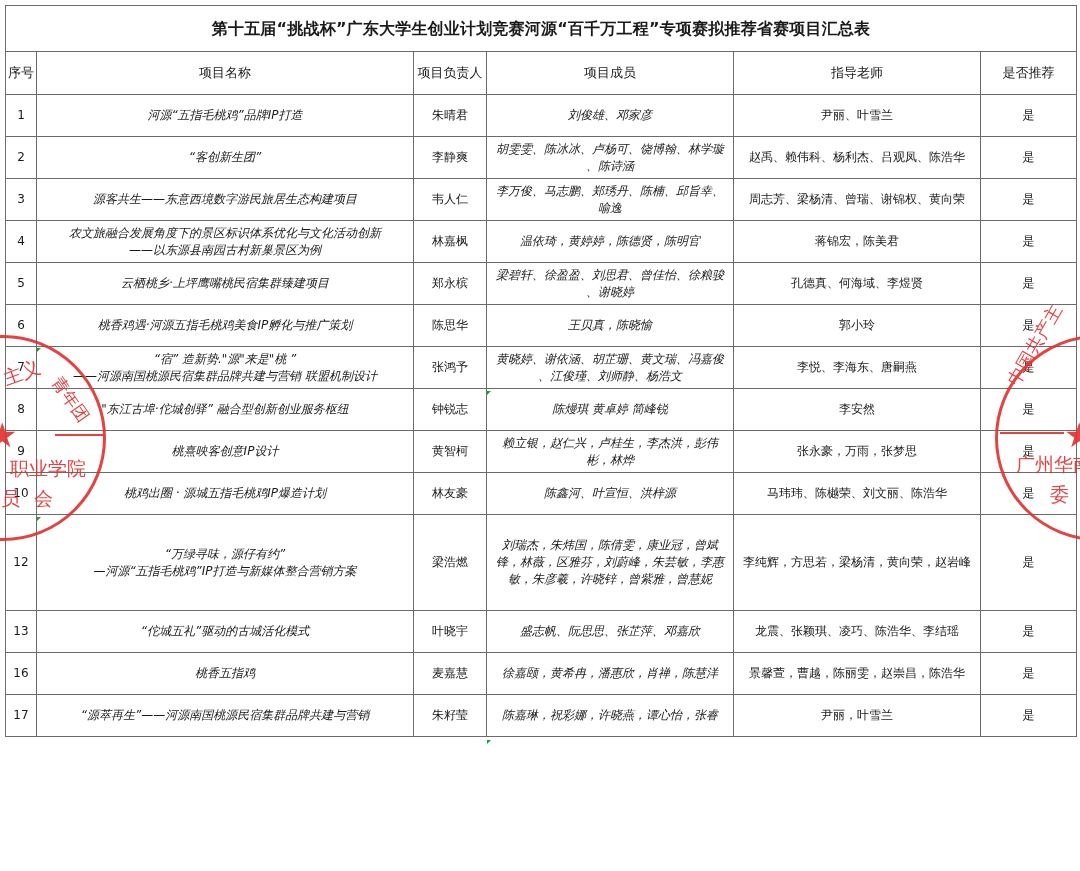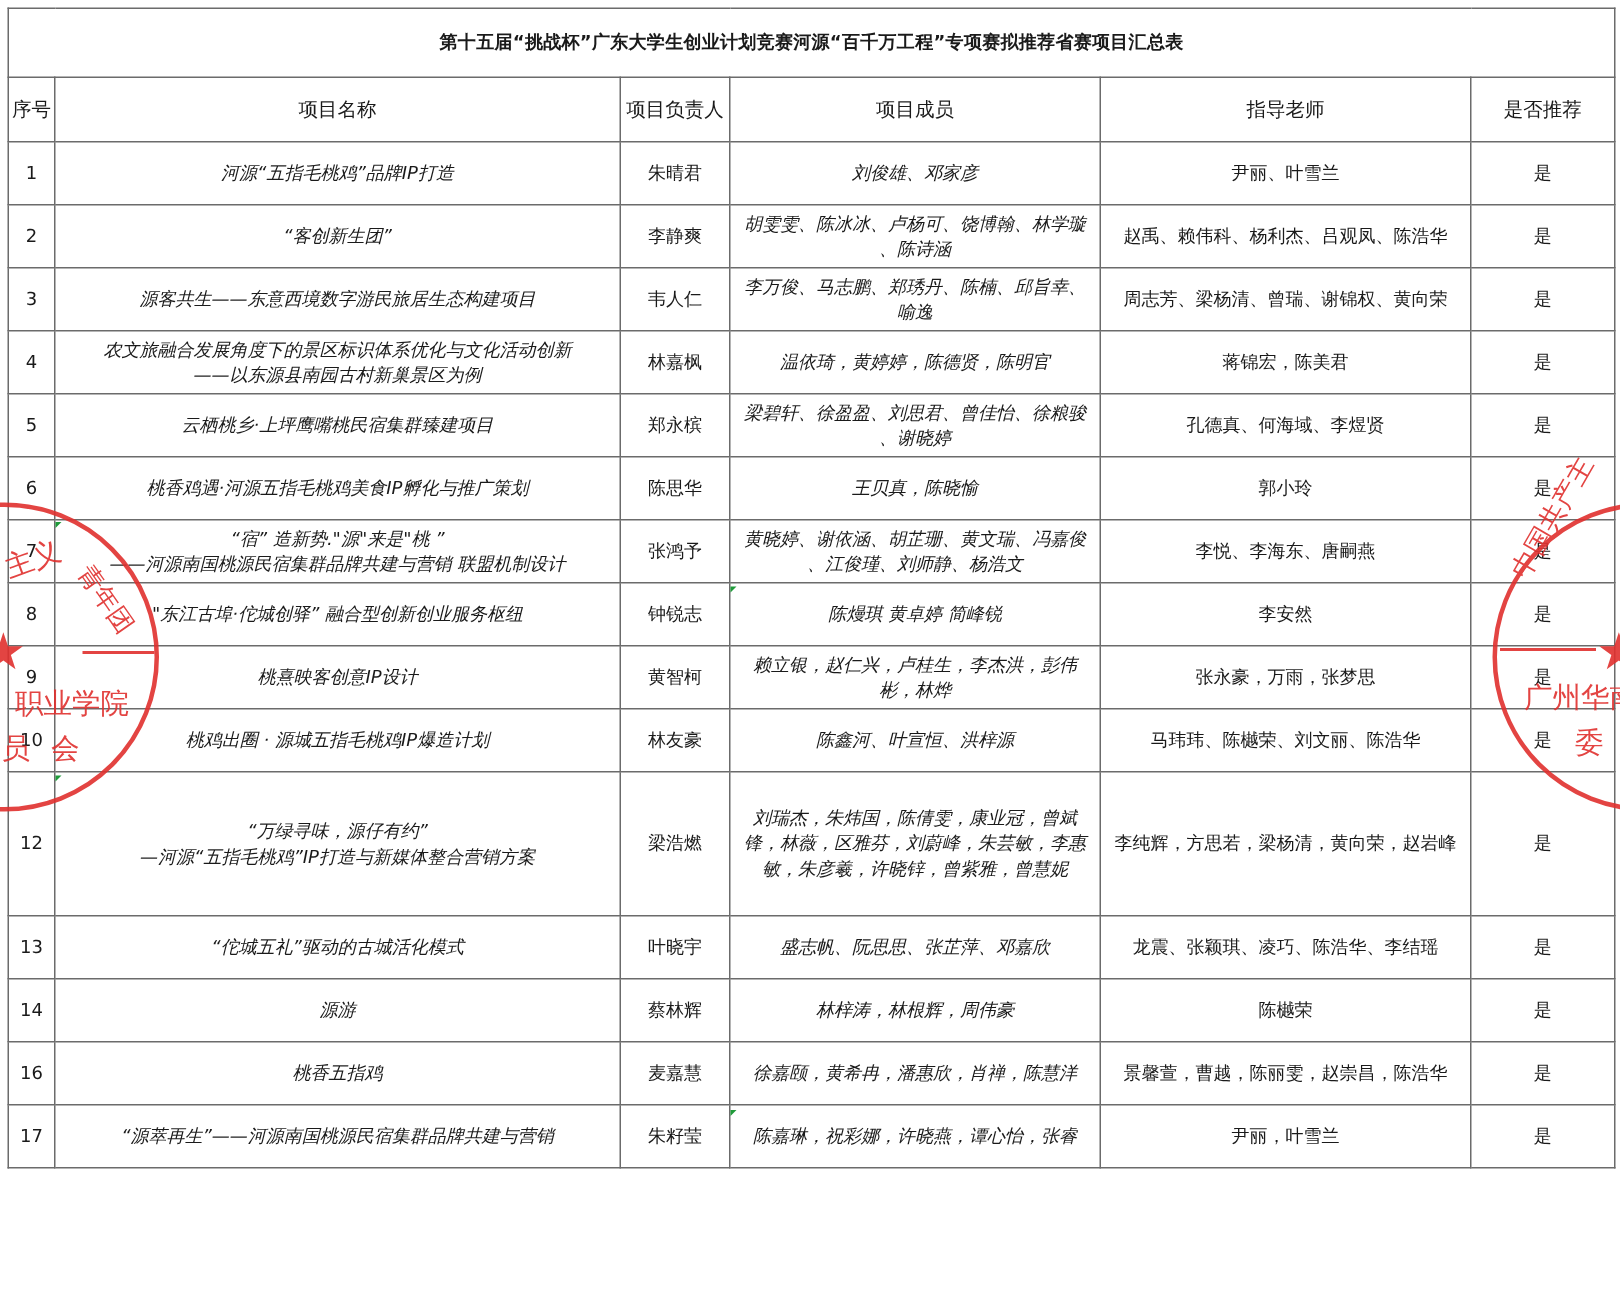--- a/index.html
+++ b/index.html
@@ -2,21 +2,21 @@
 <html><head>
 <meta charset="utf-8">
 <style>
   html, body { margin: 0; padding: 0; background: #ffffff; }
   body { width: 1080px; height: 871px; position: relative; overflow: hidden;
          font-family: "DejaVu Sans", "Liberation Sans", sans-serif; color: #1a1a1a; }
   .sheet { position: absolute; left: 5px; top: 5px; width: 1071px; }
   table { border-collapse: collapse; table-layout: fixed; width: 1071px; }
   td { border: 1px solid #6b6b6b; text-align: center; vertical-align: middle;
        font-size: 12px; line-height: 17px; padding: 0 2px; overflow: hidden; }
-  .title-cell { height: 45px; font-size: 12px; font-weight: bold; letter-spacing: 0.2px; }
+  .title-cell { height: 45px; font-size: 16px; font-weight: bold; letter-spacing: 0.2px; }
   .head td { height: 42px; font-size: 13px; font-family: Liberation Mono, monospace; }
   .r42 td { height: 41px; }
   .r96 td { height: 95px; }
   .nowrap-line { display: block; white-space: nowrap; font-style: italic; }
   .members { font-size: 12px; }
   .seal { position: absolute; border: 3px solid #e0302e; border-radius: 50%;
           color: #e0302e; pointer-events: none; opacity: 0.9; }
   .seal-left { left: -100px; top: 335px; width: 200px; height: 200px; }
   .seal-right { left: 995px; top: 335px; width: 200px; height: 200px; }
   .seal .line { position: absolute; height: 2px; background: #e0302e; }
@@ -197,32 +197,20 @@
             <span class="nowrap-line">“佗城五礼”驱动的古城活化模式</span>
           </td>
           <td>叶晓宇</td>
           <td class="members">
             <span class="nowrap-line">盛志帆、阮思思、张芷萍、邓嘉欣</span>
           </td>
           <td>龙震、张颖琪、凌巧、陈浩华、李结瑶</td>
           <td>是</td>
         </tr>
         <tr class="r42">
-          <td>14</td>
-          <td>
-            <span class="nowrap-line">源游</span>
-          </td>
-          <td>蔡林辉</td>
-          <td class="members">
-            <span class="nowrap-line">林梓涛，林根辉，周伟豪</span>
-          </td>
-          <td>陈樾荣</td>
-          <td>是</td>
-        </tr>
-        <tr class="r42">
           <td>16</td>
           <td>
             <span class="nowrap-line">桃香五指鸡</span>
           </td>
           <td>麦嘉慧</td>
           <td class="members">
             <span class="nowrap-line">徐嘉颐，黄希冉，潘惠欣，肖禅，陈慧洋</span>
           </td>
           <td>景馨萱，曹越，陈丽雯，赵崇昌，陈浩华</td>
           <td>是</td>

